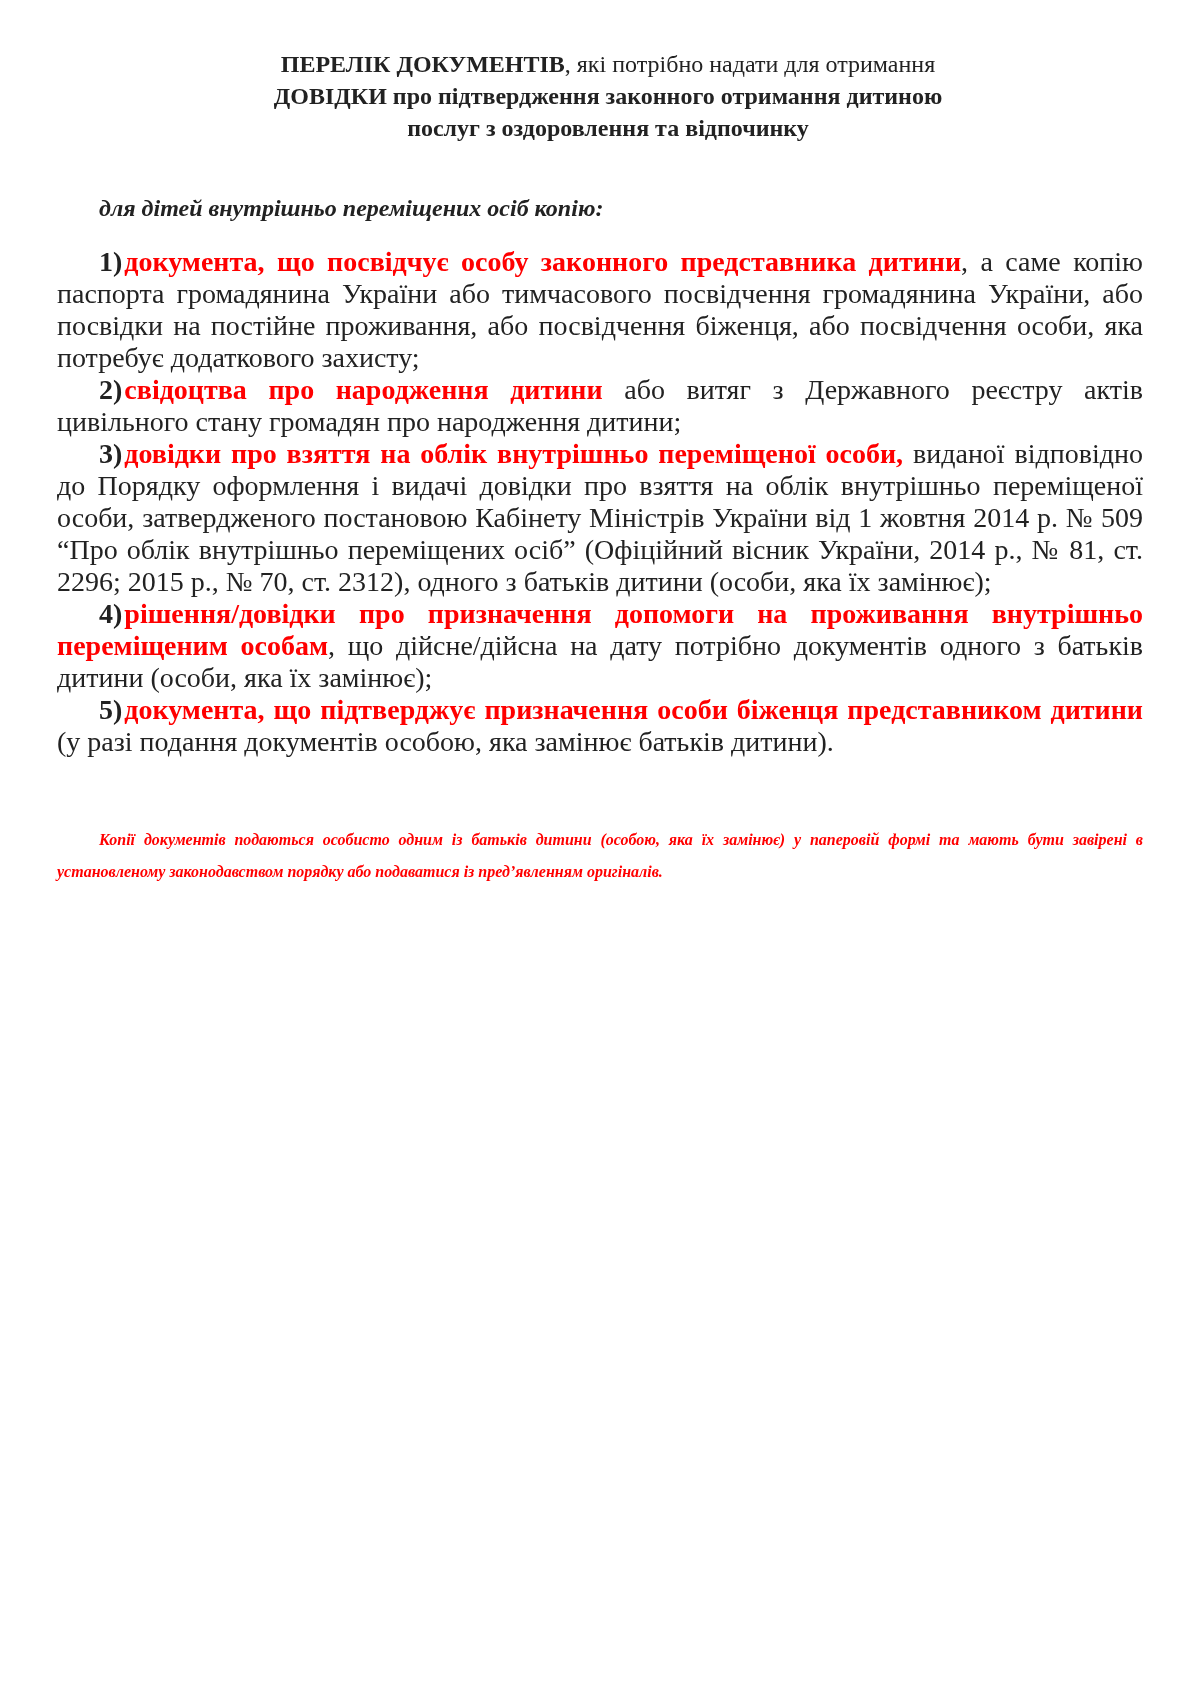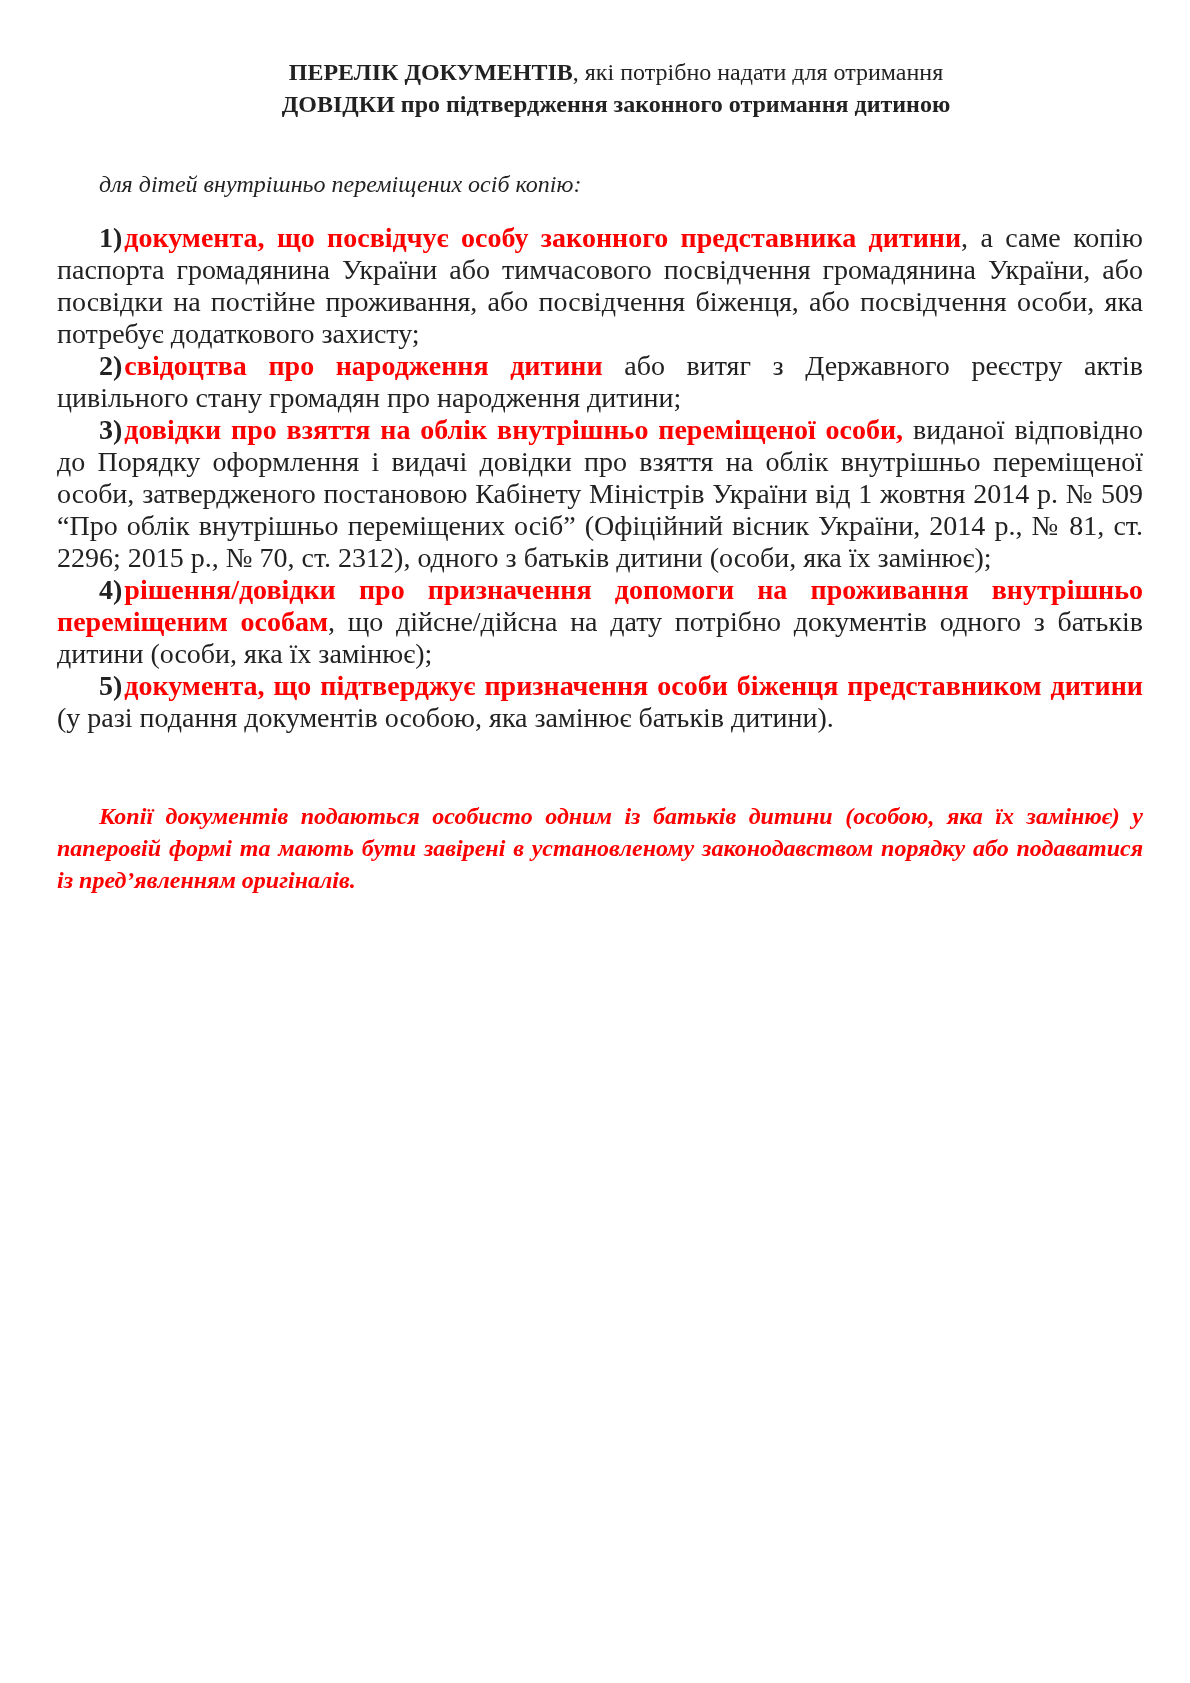--- a/index.html
+++ b/index.html
@@ -3,50 +3,51 @@
   <meta charset="utf-8">
   <style>
     html, body { margin: 0; padding: 0; background: #ffffff; }
     body { width: 1190px; height: 1683px; position: relative; overflow: hidden; }
     .page {
       position: absolute; left: 57px; top: 40px; width: 1086px;
       font-family: "Liberation Serif", "DejaVu Serif", serif;
       color: #222222;
     }
     .title {
-      text-align: center; font-size: 24px; line-height: 32px; margin: 16px;
+      text-align: center; font-size: 24px; line-height: 32px; margin: 8px;
       width: 1086px; font-weight: bold;
     }
     .title .normal { font-weight: normal; }
     .subtitle {
-      margin-top: 48px; font-size: 24px; font-weight: normal; font-style: italic;
+      margin-top: 48px; font-size: 24px; font-weight: bold; font-style: italic;
       line-height: 32px; text-indent: 42px;
     }
     .items { margin-top: 22px; }
     .item {
       font-size: 28px; line-height: 32px; text-align: justify;
       text-indent: 42px; margin: 0;
     }
     .num { font-weight: bold; color: #222222; margin-right: 2px; }
     .red { color: #ff0000; font-weight: bold; }
     .note {
-      margin-top: 66px; font-size: 24px; line-height: 32px;
+      margin-top: 66px; font-size: 16px; line-height: 32px;
       font-weight: bold; font-style: italic; color: #ff0000;
       text-align: justify; text-indent: 42px;
     }
   </style>
 </head>
 <body>
 
 <div class="page">
   <div class="title">
     <div>
       <span>ПЕРЕЛІК ДОКУМЕНТІВ</span><span class="normal">, які потрібно надати для отримання</span>
     </div>
     <div>ДОВІДКИ про підтвердження законного отримання дитиною</div>
+    <div>послуг з оздоровлення та відпочинку</div>
   </div>
 
   <div class="subtitle">для дітей внутрішньо переміщених осіб копію:</div>
 
   <div class="items">
     <p class="item">
       <span class="num">1)</span><span class="red">документа, що посвідчує особу законного представника дитини</span><span>, а саме копію паспорта громадянина України або тимчасового посвідчення громадянина України, або посвідки на постійне проживання, або посвідчення біженця, або посвідчення особи, яка потребує додаткового захисту;</span>
     </p>
     <p class="item">
       <span class="num">2)</span><span class="red">свідоцтва про народження дитини</span><span> або витяг з Державного реєстру актів цивільного стану громадян про народження дитини;</span>

